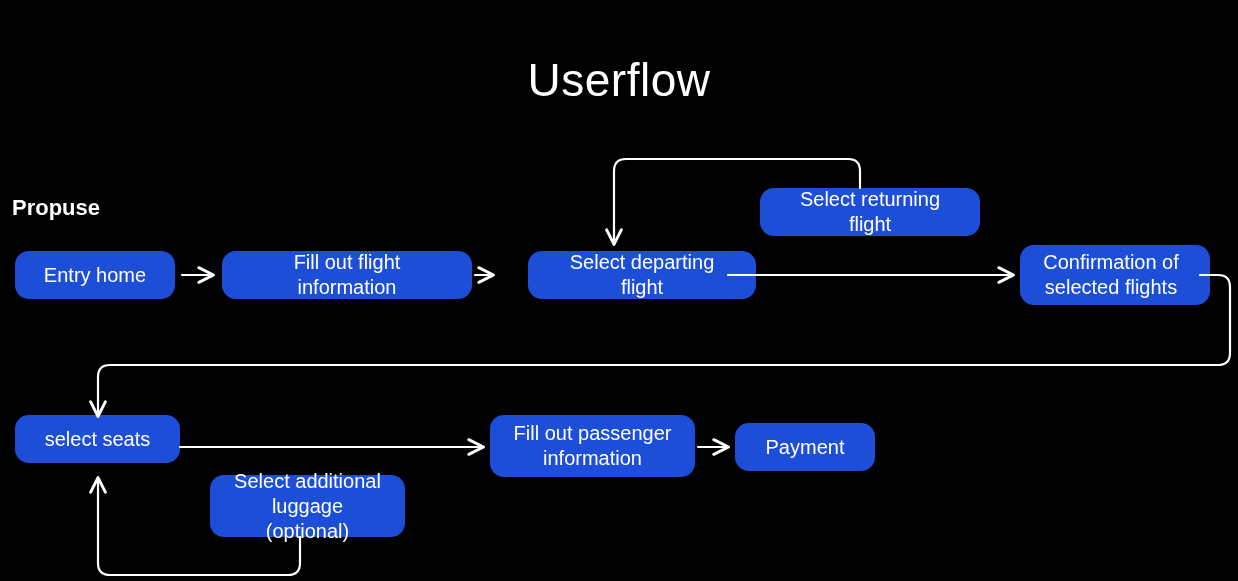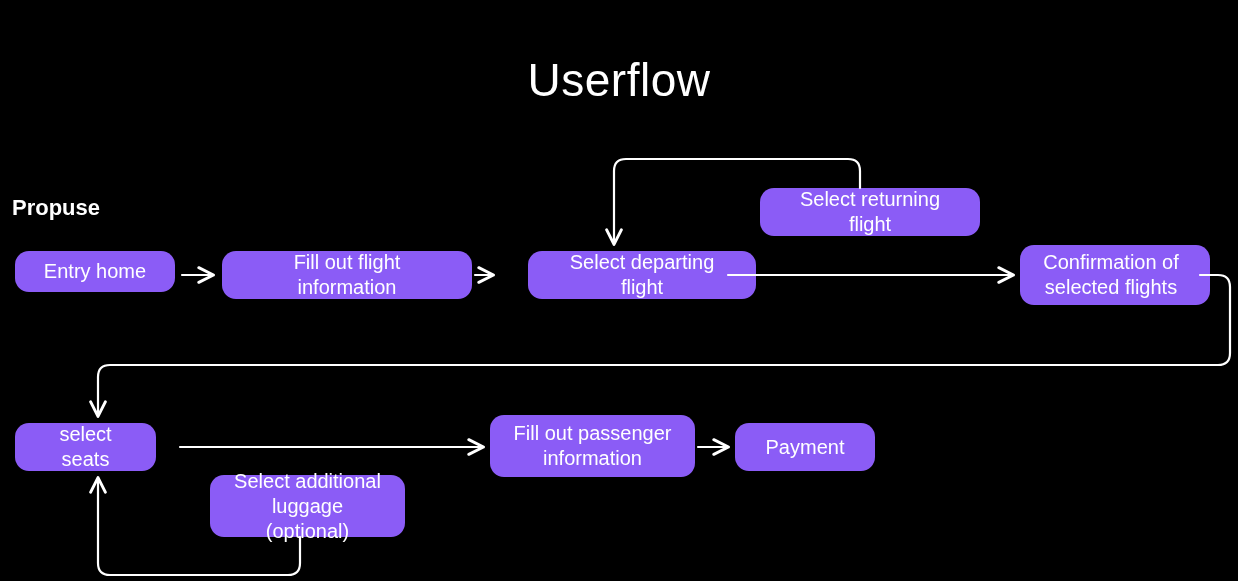--- a/index.html
+++ b/index.html
@@ -30,21 +30,21 @@
   .section-label {
     position: absolute;
     left: 0px;
     top: 152px;
     font-size: 22px;
     font-weight: 600;
     padding-left: 12px;
   }
   .node {
     position: absolute;
-    background: #8b5cf6;
+    background: #1d4ed8;
     border-radius: 14px;
     padding: 12px 22px;
     font-size: 20px;
     line-height: 1.25;
     text-align: center;
     white-space: pre-line;
     display: flex;
     align-items: center;
     justify-content: center;
     box-sizing: border-box;
@@ -59,32 +59,32 @@
 </style>
 </head>
 <body>
 
 <div class="canvas">
 
   <div class="title">Userflow</div>
 
   <div class="section-label">Propuse</div>
 
-  <div class="node" style="left:15px;  top:208px; width:160px; height:41px;">Entry home</div>
+  <div class="node" style="left:15px;  top:208px; width:160px; height:48px;">Entry home</div>
 
   <div class="node" style="left:222px; top:208px; width:250px; height:48px;">Fill out flight information</div>
 
   <div class="node" style="left:528px; top:208px; width:228px; height:48px;">Select departing  flight</div>
 
   <div class="node" style="left:760px; top:145px; width:220px; height:48px;">Select returning flight</div>
 
   <div class="node" style="left:1020px; top:202px; width:190px; height:60px;padding-left:14px;">Confirmation of
 selected flights</div>
 
-  <div class="node" style="left:15px;  top:380px; width:141px; height:48px;">select seats</div>
+  <div class="node" style="left:15px;  top:372px; width:165px; height:48px;">select seats</div>
 
   <div class="node" style="left:210px; top:432px; width:195px; height:62px;">Select  additional
 luggage (optional)</div>
 
   <div class="node" style="left:490px; top:372px; width:205px; height:62px;">Fill out passenger
 information</div>
 
   <div class="node" style="left:735px; top:380px; width:140px; height:48px;">Payment</div>
 
   <svg class="connectors" viewBox="0 0 1238 581">

